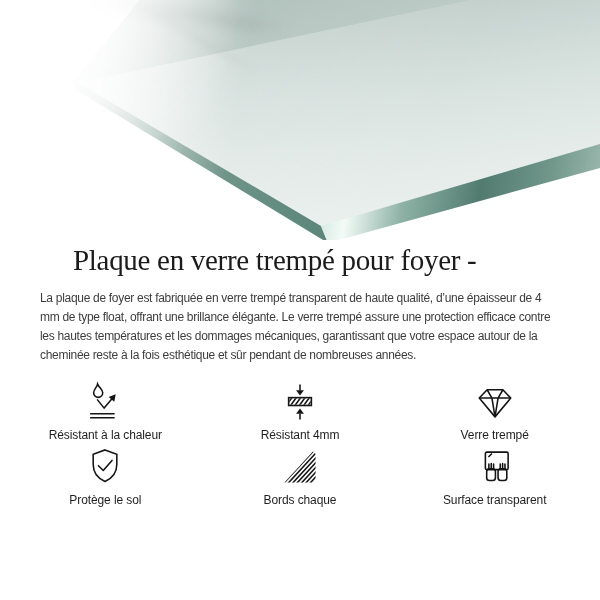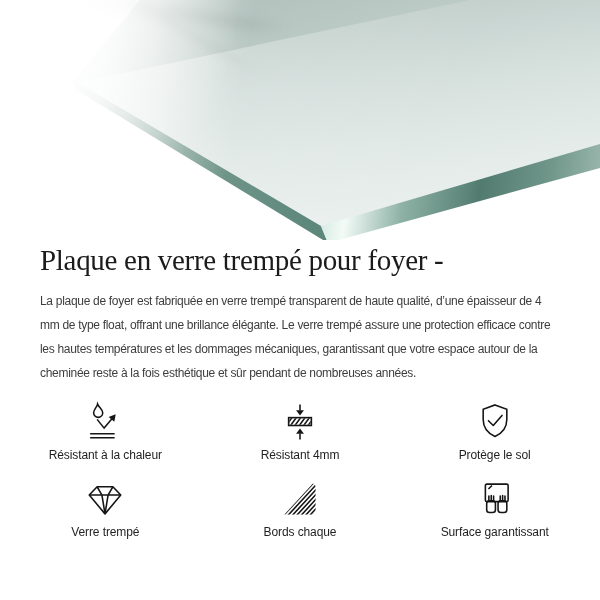--- a/index.html
+++ b/index.html
@@ -59,30 +59,30 @@
       linear-gradient(100deg, #ffffff 7%, rgba(255,255,255,0.8) 18%, rgba(255,255,255,0) 40%);
   }
 
   
   .content { padding:0 40px; }
   h1 {
     font-family:"Liberation Serif", serif;
     font-size:29px; line-height:35px; font-weight:500;
     letter-spacing:-0.3px; color:#1b1b1b; margin:3px 0 11px;
   }
-  h1 span { display:block; }
+  h1 span { display:block;margin-left:33px; }
   .desc {
-    font-size:12px; line-height:24px; letter-spacing:-0.3px;
+    font-size:12px; line-height:19px; letter-spacing:-0.3px;
     color:#3d3d3d; max-width:532px; margin-bottom:16px;
   }
 
   
   .features {
     display:grid; grid-template-columns:repeat(3,1fr);
-    margin:14px -32px 0; row-gap:16px;
+    margin:14px -32px 0; row-gap:4px;
   }
   .feature { display:flex; flex-direction:column; align-items:center; }
   .feature svg { display:block; margin-bottom:5px; }
   .feature-label { font-size:12px; letter-spacing:-0.1px; color:#1f1f1f; text-align:center; }
   .ic { stroke:#151515; fill:none; stroke-width:1.8; }
   .ic-fill { fill:#151515; stroke:none; }
 </style>
 </head>
 <body>
 
@@ -131,32 +131,32 @@
         <path class="ic" stroke-width="2.2" d="M24 4 V11"></path>
         <path class="ic-fill" d="M19.5 10.5 H28.5 L24 16.5 Z"></path>
         <path class="ic" stroke-width="2.2" d="M24 44 V37"></path>
         <path class="ic-fill" d="M19.5 37.5 H28.5 L24 31.5 Z"></path>
       </svg>
       <span class="feature-label">Résistant 4mm</span>
     </div>
 
     <div class="feature">
       <svg width="42" height="42" viewBox="0 0 48 48">
+        <path class="ic" stroke-linejoin="round" d="M15 10 H33 L42 19.5 L24 41 L6 19.5 Z"></path>
+        <path class="ic" d="M6 19.5 H42 M15 10 L20.5 19.5 M33 10 L27.5 19.5 M20.5 19.5 L24 41 M27.5 19.5 L24 41"></path>
+      </svg>
+      <span class="feature-label">Verre trempé</span>
+    </div>
+
+    <div class="feature">
+      <svg width="42" height="42" viewBox="0 0 48 48">
         <path class="ic" d="M24 4.5 L37.5 9.5 V21 C37.5 31.5 30.5 37.5 24 40.5 C17.5 37.5 10.5 31.5 10.5 21 V9.5 Z"></path>
         <path class="ic" stroke-width="2.2" stroke-linecap="round" stroke-linejoin="round" d="M16.5 22.5 L22 28 L32 16.5"></path>
       </svg>
       <span class="feature-label">Protège le sol</span>
-    </div>
-
-    <div class="feature">
-      <svg width="42" height="42" viewBox="0 0 48 48">
-        <path class="ic" stroke-linejoin="round" d="M15 10 H33 L42 19.5 L24 41 L6 19.5 Z"></path>
-        <path class="ic" d="M6 19.5 H42 M15 10 L20.5 19.5 M33 10 L27.5 19.5 M20.5 19.5 L24 41 M27.5 19.5 L24 41"></path>
-      </svg>
-      <span class="feature-label">Verre trempé</span>
     </div>
 
     <div class="feature">
       <svg width="42" height="42" viewBox="0 0 48 48">
         <defs>
             <clipPath id="triclip">
               <polygon points="6,42 39,6 42,9 42,42"></polygon>
             </clipPath>
           </defs>
         <g clip-path="url(#triclip)">
@@ -170,17 +170,17 @@
       <svg width="42" height="42" viewBox="0 0 48 48">
         <rect class="ic" stroke-width="1.6" x="13" y="7" width="26" height="20" rx="1.5"></rect>
         <path class="ic" stroke-width="1.4" d="M16.5 12.5 L20.5 8.5"></path>
         <g class="ic" stroke-width="1.6" stroke-linecap="round">
           <rect x="14.5" y="26" width="10" height="13.5" rx="3.2"></rect>
           <path d="M17 26 v-5.5 M19.7 26 v-6 M22.4 26 v-5.5"></path>
           <rect x="27.5" y="26" width="10" height="13.5" rx="3.2"></rect>
           <path d="M30 26 v-5.5 M32.7 26 v-6 M35.4 26 v-5.5"></path>
         </g>
       </svg>
-      <span class="feature-label">Surface garantissant</span>
+      <span class="feature-label">Surface transparent</span>
     </div>
 
   </div>
 </section>
 
 </body></html>

